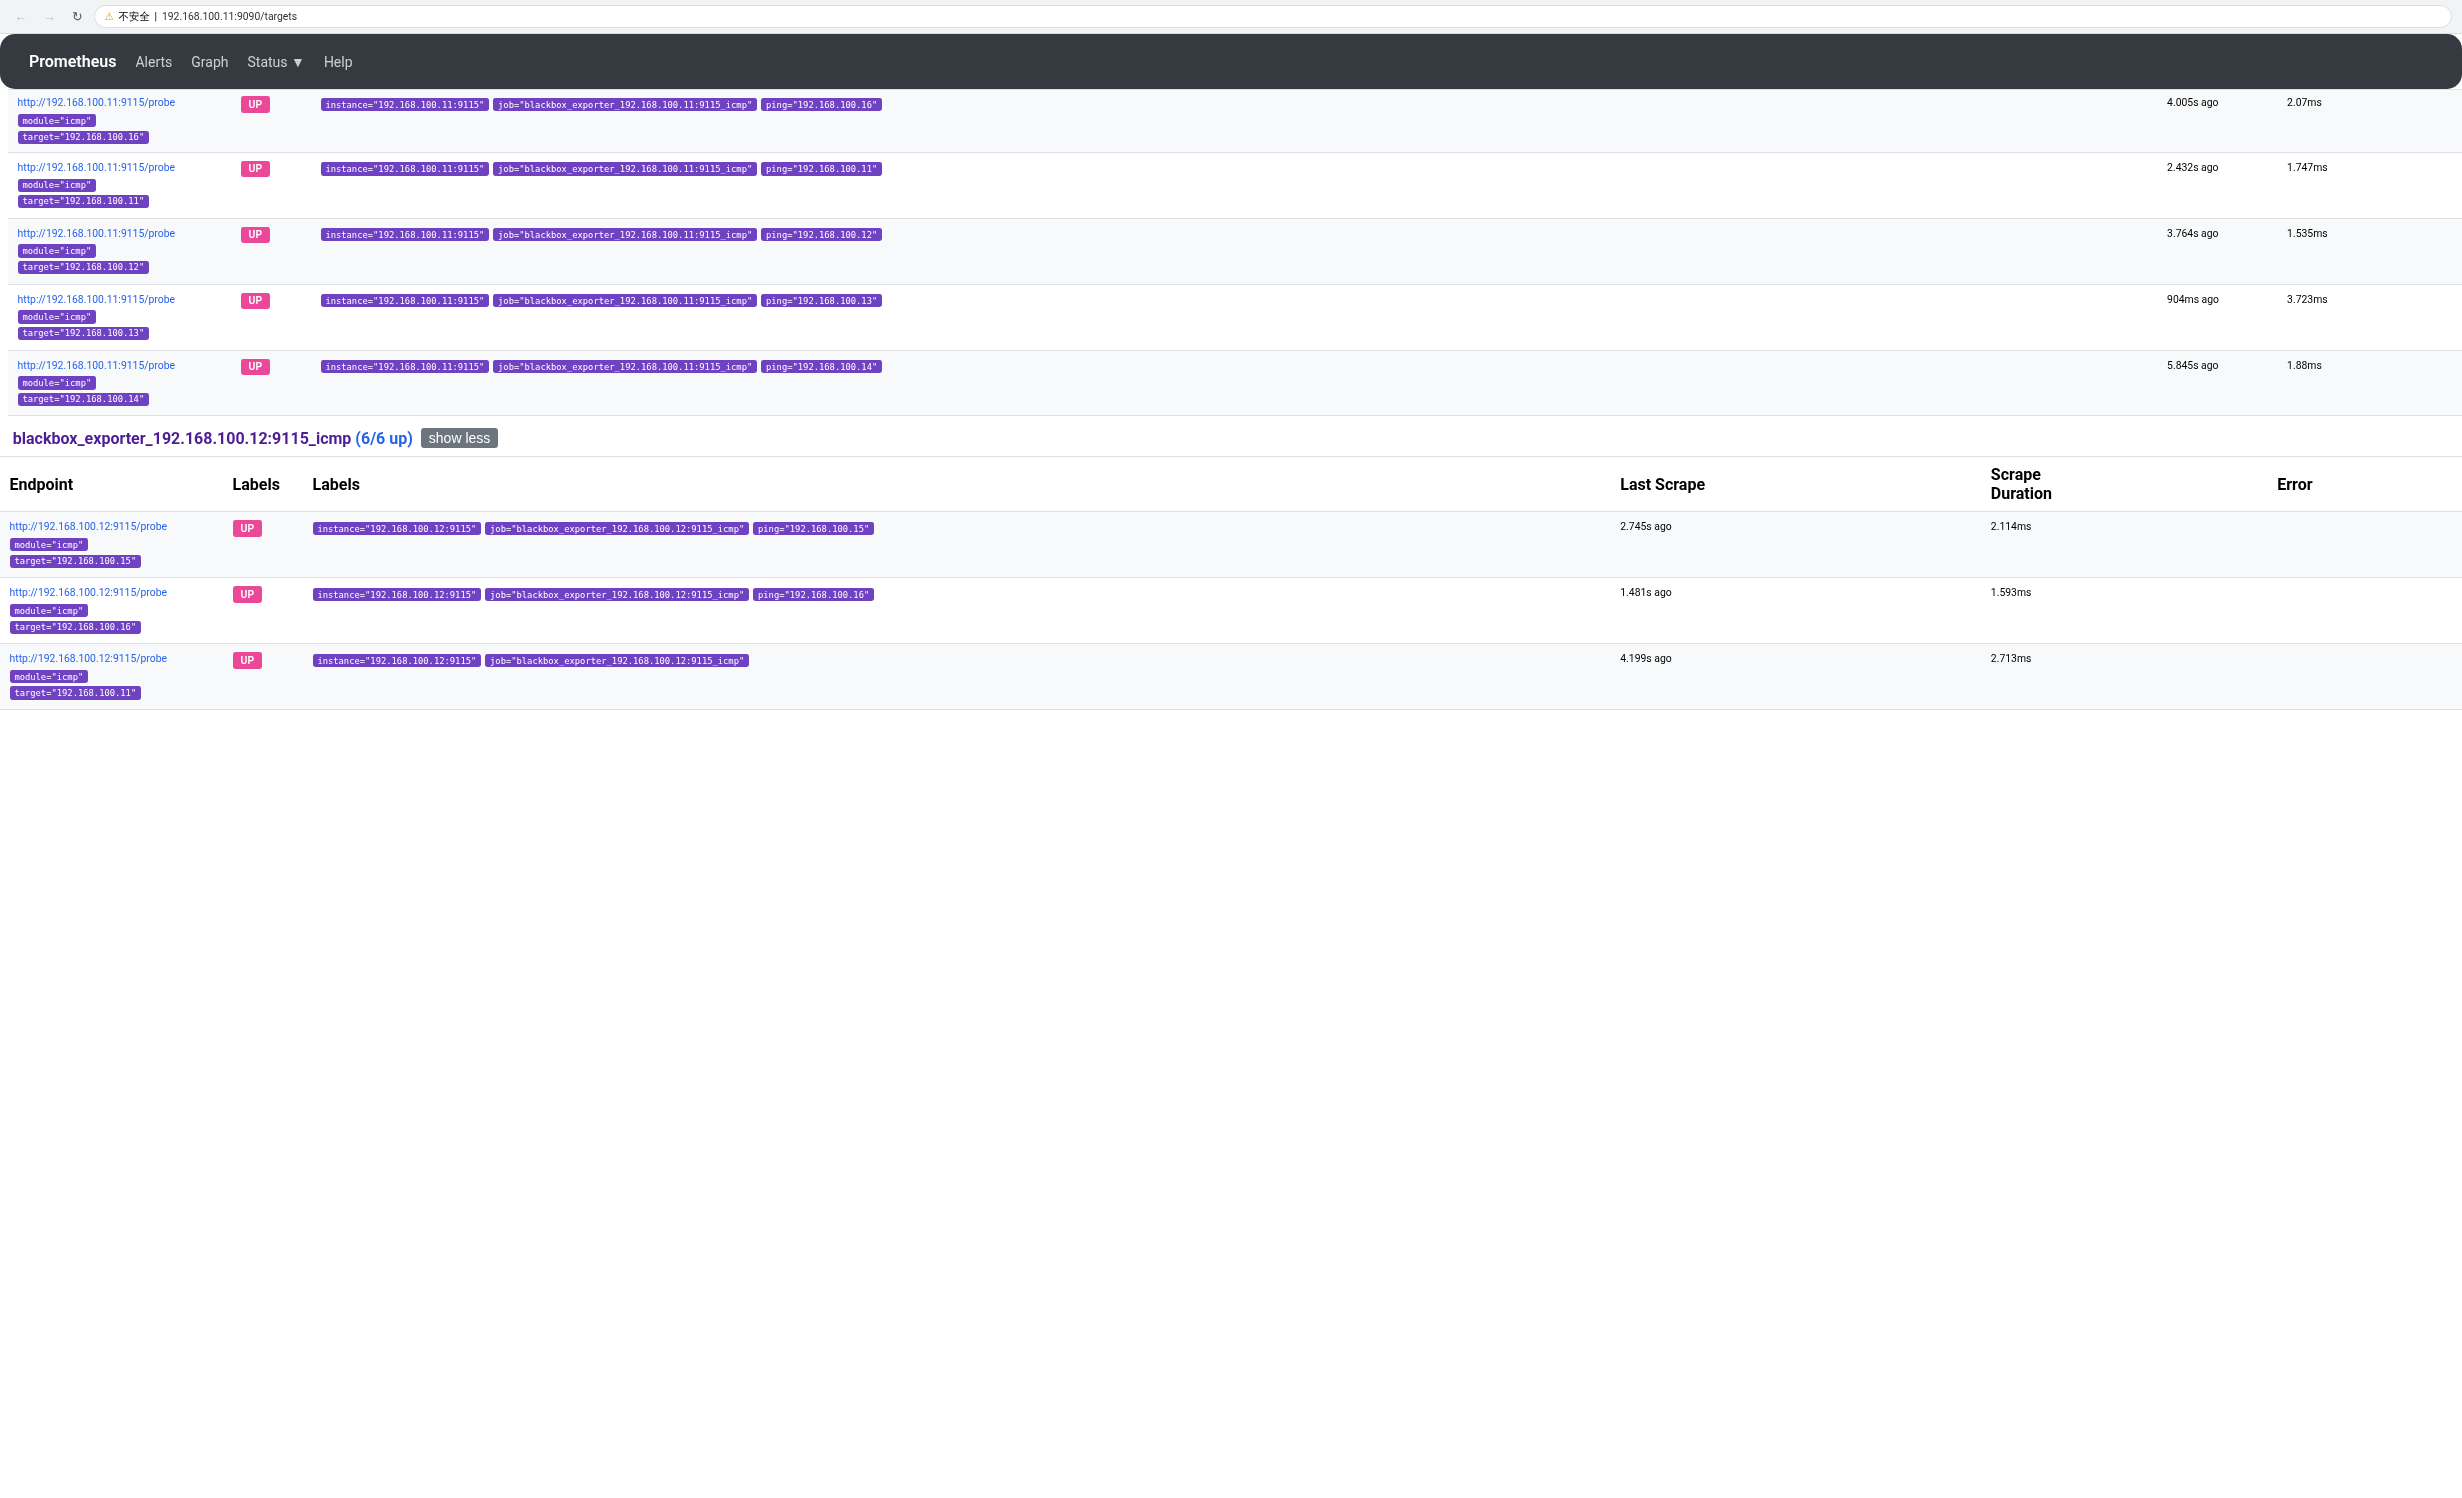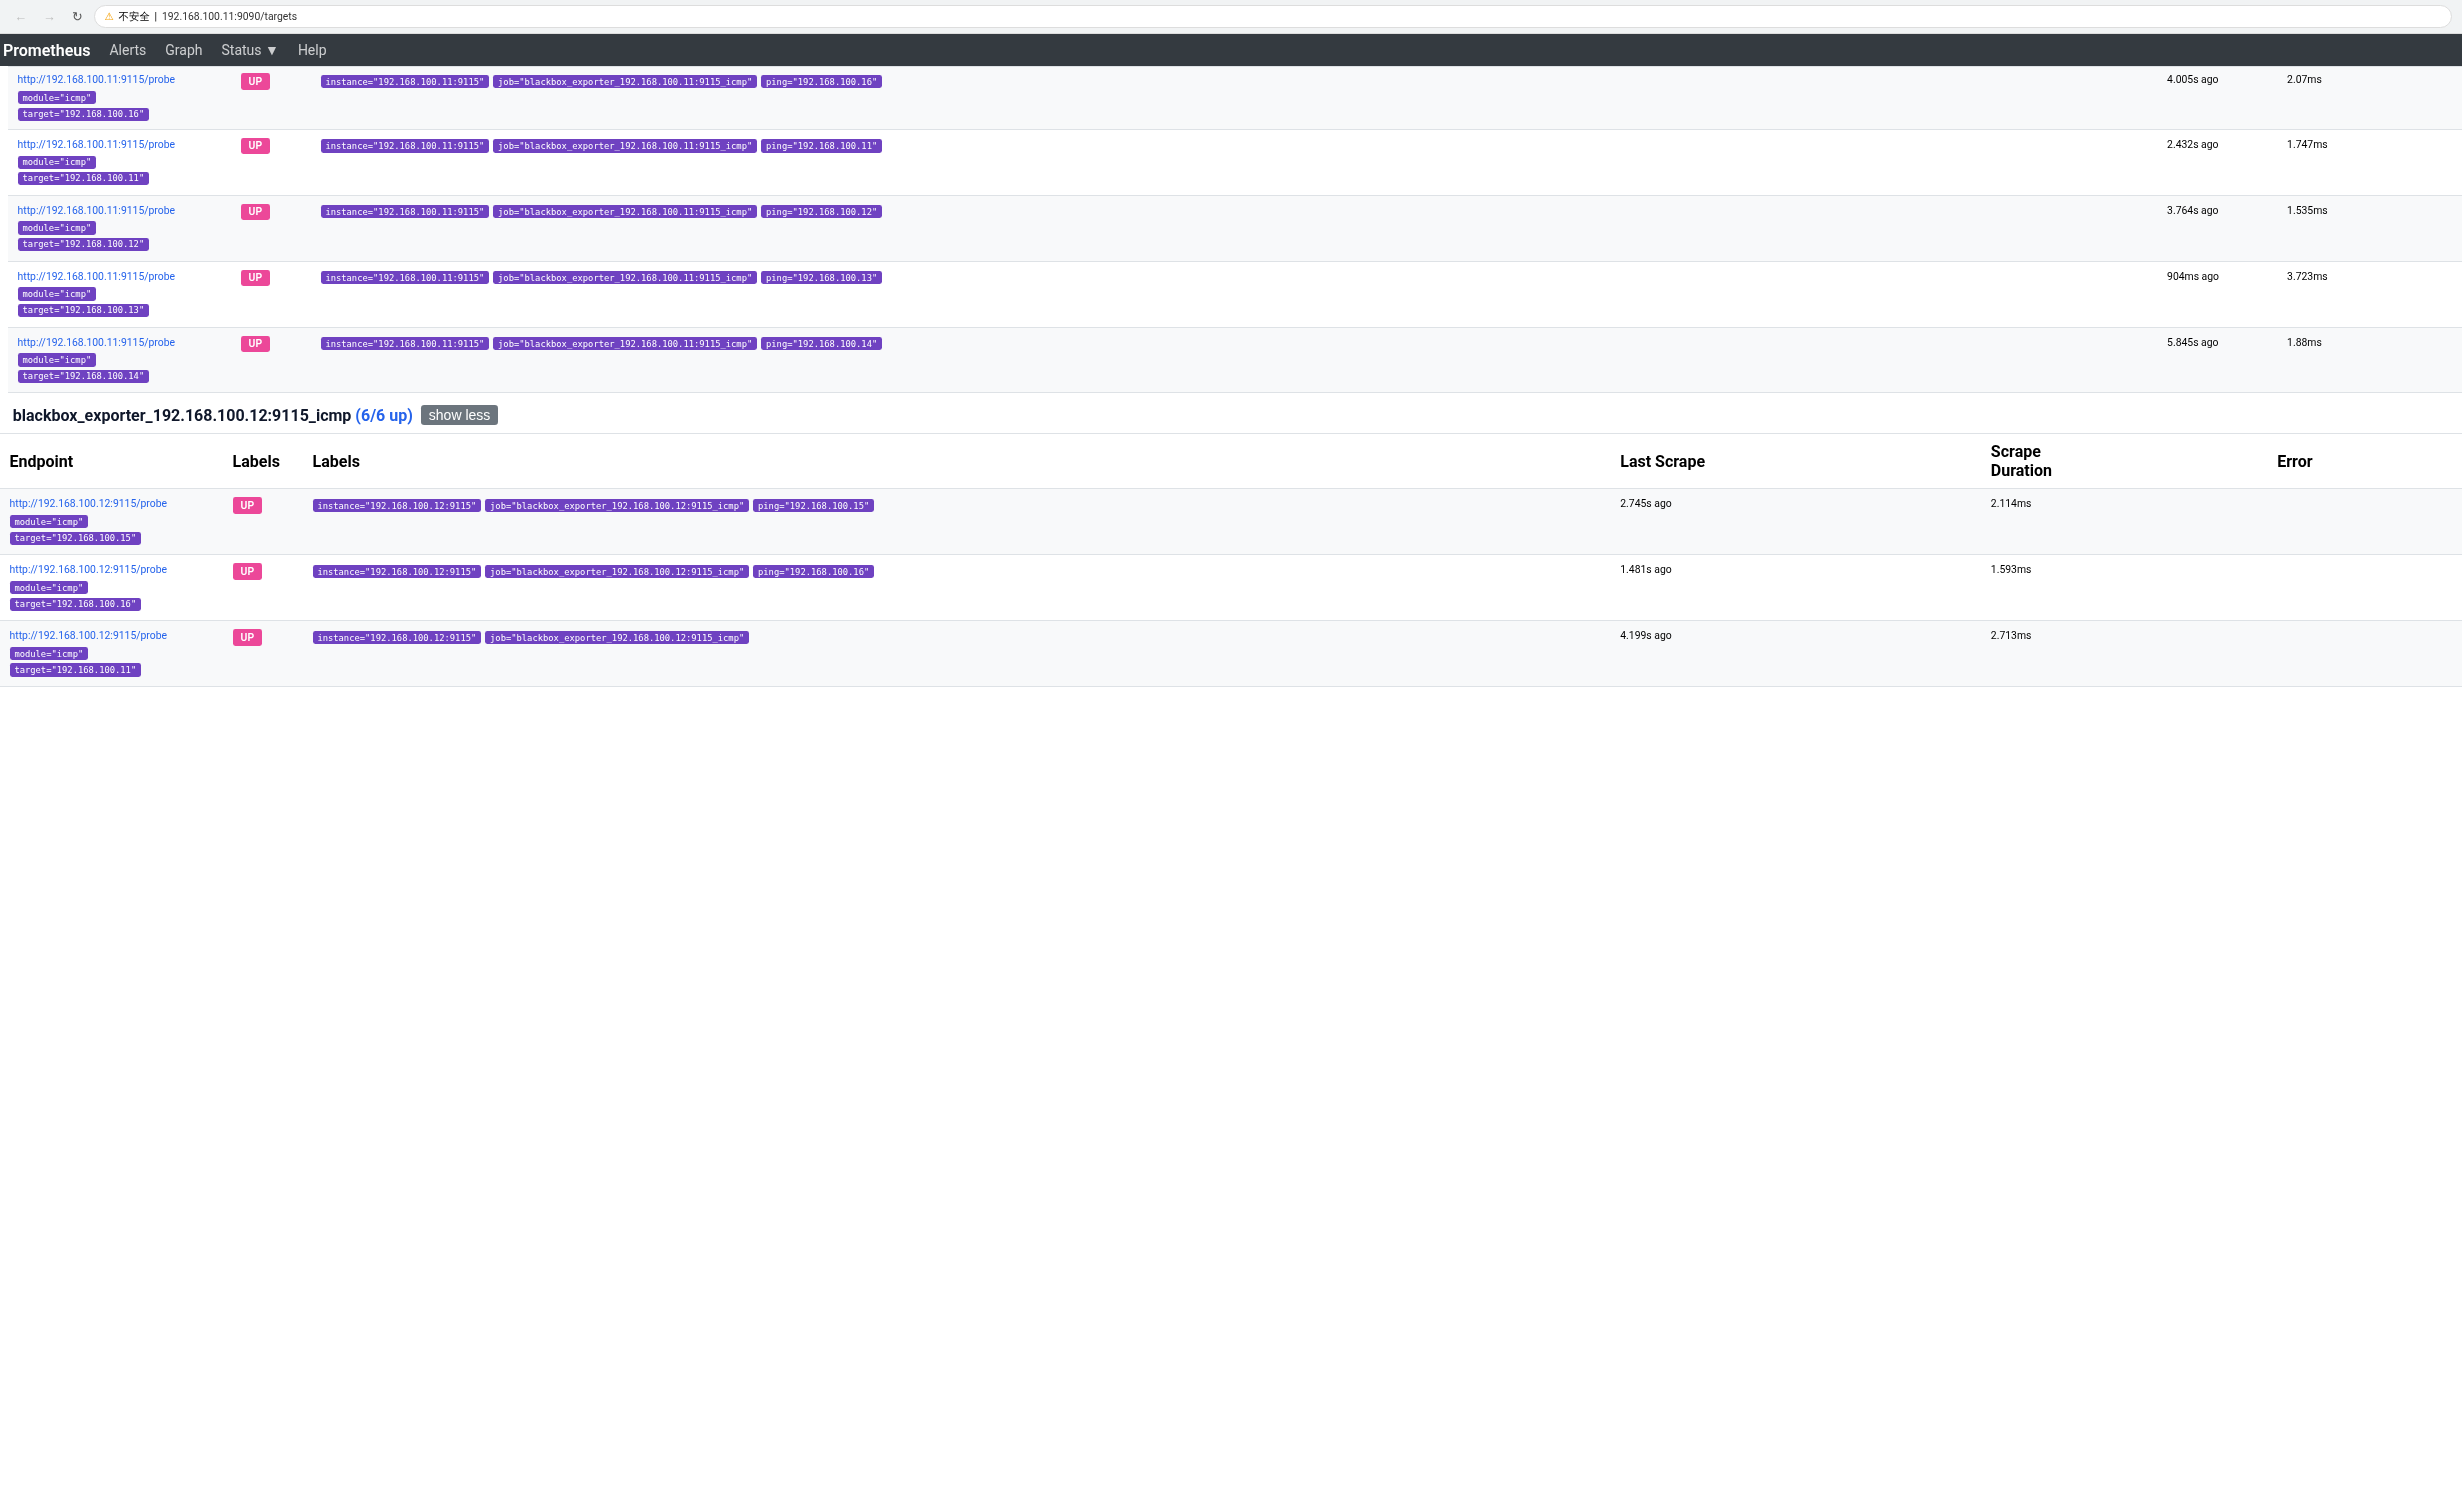--- a/index.html
+++ b/index.html
@@ -37,23 +37,24 @@
     }
     .warning-icon { color: #f59f00; font-size: 10.4px; }
     .address-text { color: #333; font-size: 10.4px; }
 
     
     .navbar {
       background: #343a40;
       color: #fff;
       display: flex;
       align-items: center;
-      padding: 0 3px;
-      height: 32px;
+      padding: 0 29px;
+      height: 55px;
       gap: 19px;
+      border-radius: 15px;
     }
     .navbar-brand {
       font-size: 16px;
       font-weight: 600;
       color: #fff;
       text-decoration: none;
     }
     .navbar-item {
       color: rgba(255,255,255,0.75);
       text-decoration: none;
@@ -275,21 +276,21 @@
         </td>
         <td>5.845s ago</td>
         <td>1.88ms</td>
         <td></td>
       </tr>
     </tbody>
   </table>
 
   <div class="section-header">
     <span class="section-title">
-      <a style="color:#0f172a;text-decoration:none;">blackbox_exporter_192.168.100.12:9115_icmp</a>
+      <a style="color:#4c1d95;text-decoration:none;">blackbox_exporter_192.168.100.12:9115_icmp</a>
       <span> (6/6 up)</span>
     </span>
     <button class="show-less-btn">show less</button>
   </div>
 
   <table class="targets-table">
     <thead>
       <tr>
         <th>Endpoint</th>
         <th>Labels</th>

